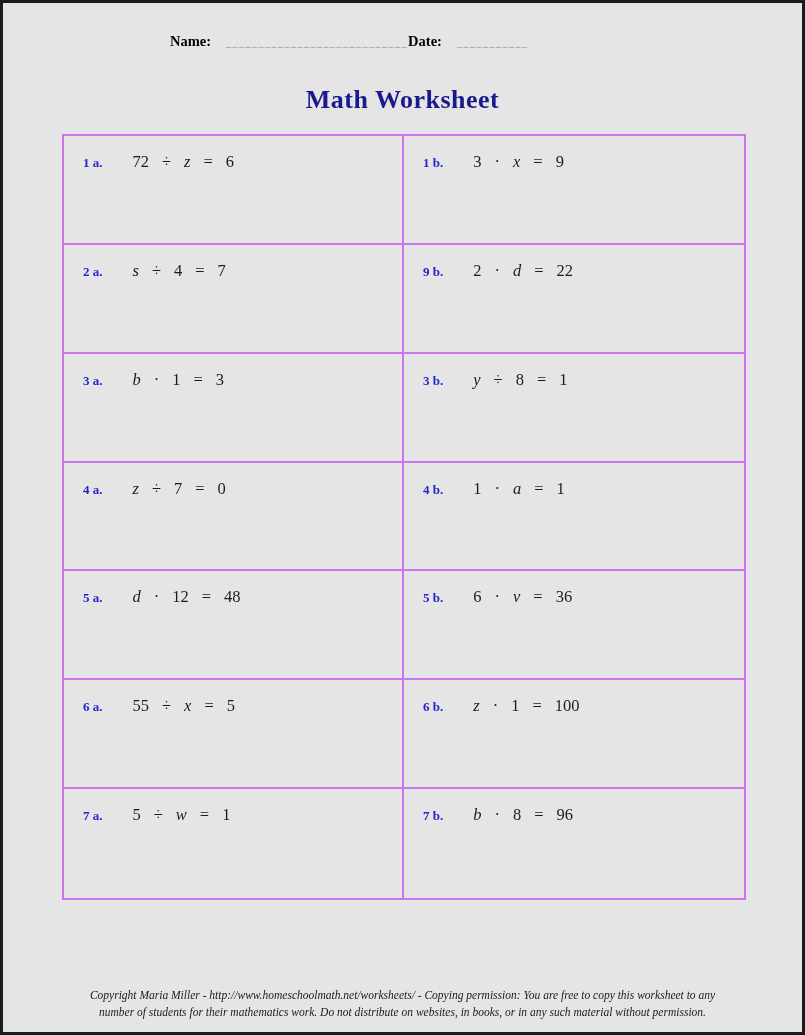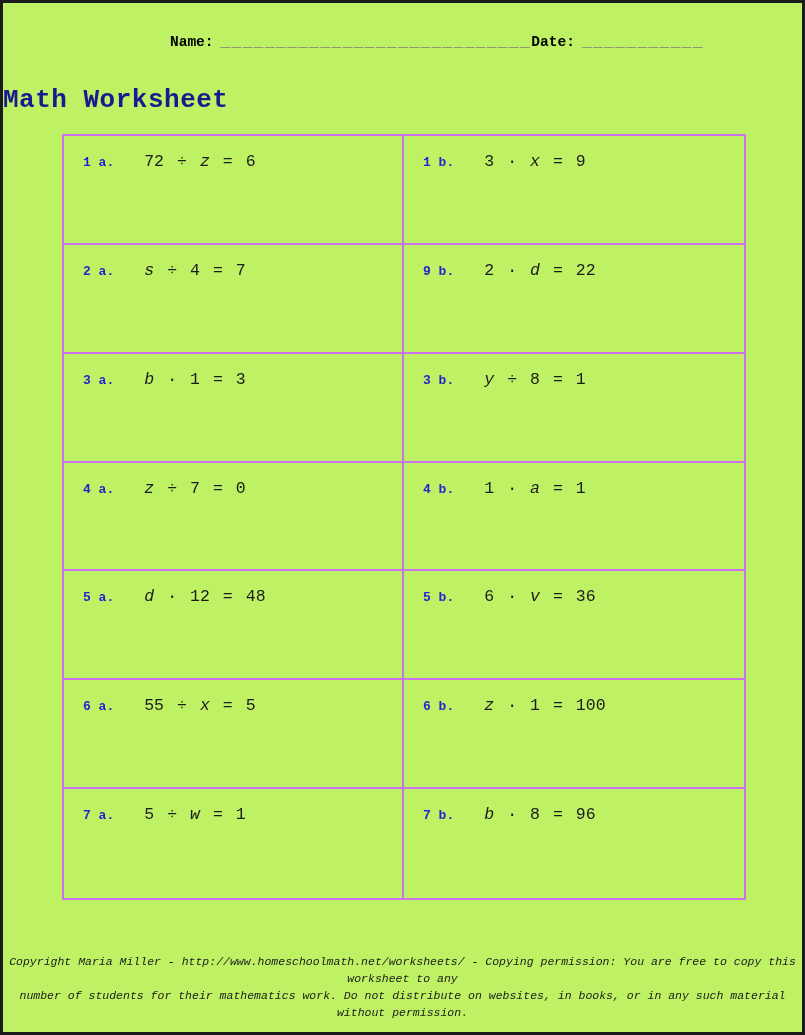--- a/index.html
+++ b/index.html
@@ -9,53 +9,53 @@
     --page-border: #1b1b1b;
     --blank-line-gray: #808080;
     --ink: #1c1c1c;
   }
   * { box-sizing: border-box; }
   html, body { margin: 0; padding: 0; background: #ffffff; }
   .page {
     position: relative;
     width: 805px;
     height: 1035px;
-    background: #bef264;
+    background: #e5e5e5;
     border: 3px solid var(--page-border);
-    font-family: Liberation Mono, monospace;
+    font-family: Liberation Serif, serif;
     color: var(--ink);
     overflow: hidden;
   }
   .header {
     position: absolute;
     top: 30px;
     left: 167px;
     display: flex;
     align-items: baseline;
     white-space: nowrap;
   }
   .hlabel {
     font-weight: bold;
     font-size: 14.5px;
     color: #000;
   }
   .hline {
-    font-size: 16px;
+    font-size: 10px;
     color: var(--blank-line-gray);
     letter-spacing: 1.5px;
-    margin-left: 7px;
+    margin-left: 15px;
   }
   .hlabel.date { }
   .title {
     position: absolute;
     top: 82px;
     left: 0;
     width: 100%;
     margin: 0;
-    text-align: left;
+    text-align: center;
     font-size: 26px;
     font-weight: bold;
     color: var(--title-navy);
     letter-spacing: 0.5px;
   }
   .grid {
     position: absolute;
     left: 59px;
     top: 131px;
     width: 684px;

